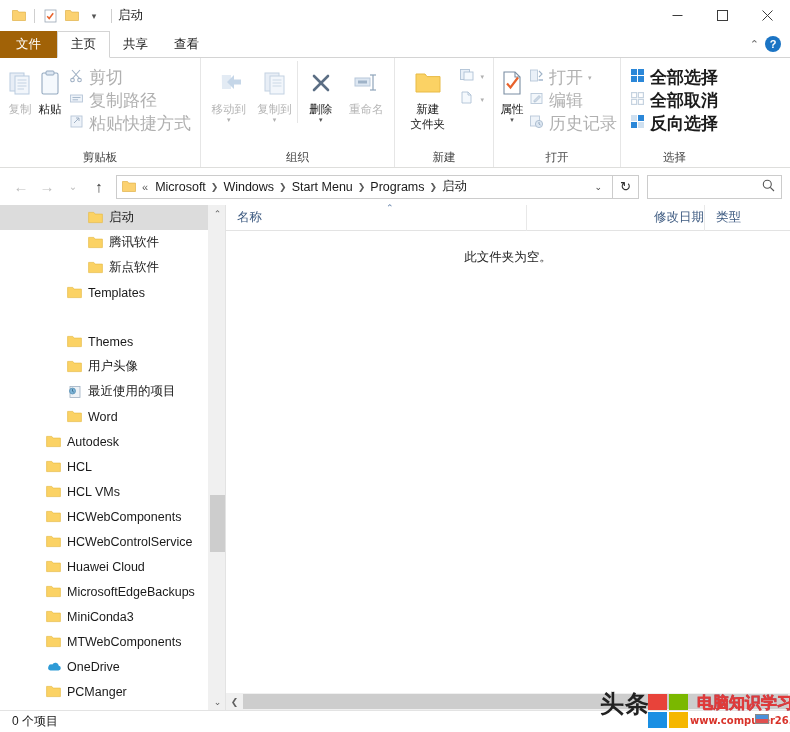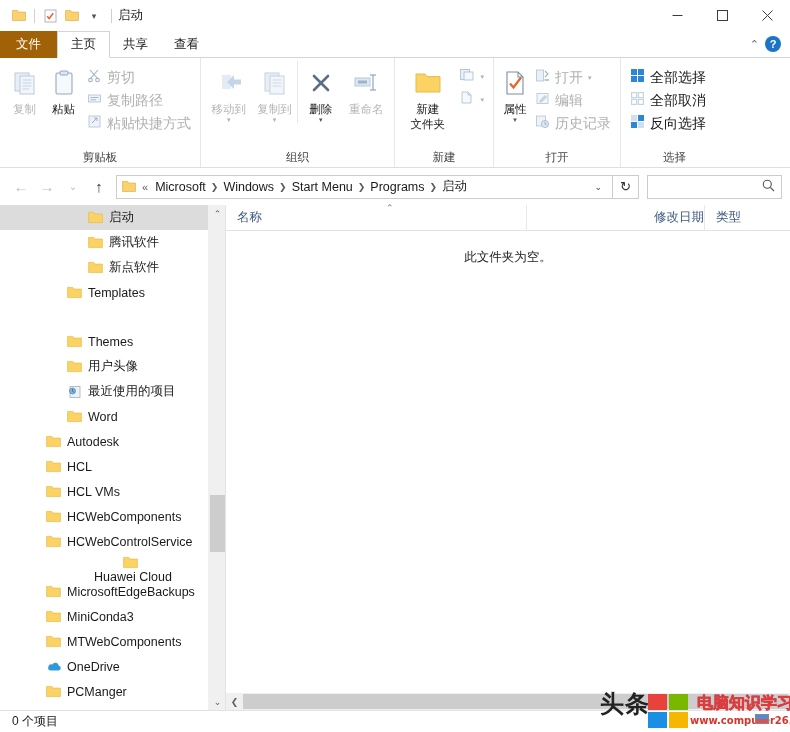--- a/index.html
+++ b/index.html
@@ -86,21 +86,21 @@
   .big-btn .bicon { height: 36px; display: flex; align-items: center; justify-content: center; }
   .big-btn .blabel {
     font-size: 11.5px; color: #1a1a1a; line-height: 14px; margin-top: 1px;
   }
   .big-btn.disabled .blabel { color: #b5b5b5; }
   .stack { display: flex; flex-direction: column; justify-content: center; padding-top: 5px; }
   .small-btn {
     display: flex; align-items: center; gap: 5px; height: 23px;
     padding: 0 4px; white-space: nowrap;
   }
-  .small-btn .slabel { font-size: 14px; color: #1a1a1a; }
+  .small-btn .slabel { font-size: 17px; color: #1a1a1a; }
   .small-btn.disabled .slabel { color: #b0b0b0; }
   .caret { font-size: 7px; color: #555; line-height: 1; }
   .caret-dim { font-size: 7px; color: #b0b0b0; line-height: 1; }
 
   
   .navbar {
     position: absolute; left: 0; top: 168px; width: 790px; height: 37px;
     background: #ffffff; display: flex; align-items: center; padding: 0 8px;
   }
   .navbtn {
@@ -492,21 +492,21 @@
             </span>
             <span class="slabel">历史记录</span>
           </div>
         </div>
       </div>
       <div class="rgroup-label">打开</div>
     </div>
 
     <div class="rgroup" style="width:108px;">
       <div class="rgroup-body">
-        <div class="stack" style="padding-top:5px;">
+        <div class="stack" style="padding-top:5px;font-weight:bold;">
           <div class="small-btn">
             <span>
               <svg width="15" height="15" viewBox="0 0 15 15">
                   <rect x="1" y="1" width="6" height="6" fill="#2b87d8"></rect>
                   <rect x="8" y="1" width="6" height="6" fill="#2b87d8"></rect>
                   <rect x="1" y="8" width="6" height="6" fill="#2b87d8"></rect>
                   <rect x="8" y="8" width="6" height="6" fill="#2b87d8"></rect>
                 </svg>
             </span>
             <span class="slabel">全部选择</span>
@@ -681,21 +681,21 @@
             <span>HCWebComponents</span>
           </div>
           <div class="tree-item" style="padding-left: 45px;">
             <span class="ticon">
               <svg width="15" height="13" viewBox="0 0 15 13">
                 <path d="M0.6 1.4h5.2l1.3 1.7h7.3v8.5H0.6z" fill="#fbd264" stroke="#e8bb47" stroke-width=".7"></path>
               </svg>
             </span>
             <span>HCWebControlService</span>
           </div>
-          <div class="tree-item" style="padding-left: 45px; flex-direction: column;">
+          <div class="tree-item" style="padding-left: 45px;">
             <span class="ticon">
               <svg width="15" height="13" viewBox="0 0 15 13">
                 <path d="M0.6 1.4h5.2l1.3 1.7h7.3v8.5H0.6z" fill="#fbd264" stroke="#e8bb47" stroke-width=".7"></path>
               </svg>
             </span>
             <span>Huawei Cloud</span>
           </div>
           <div class="tree-item" style="padding-left: 45px;">
             <span class="ticon">
               <svg width="15" height="13" viewBox="0 0 15 13">

